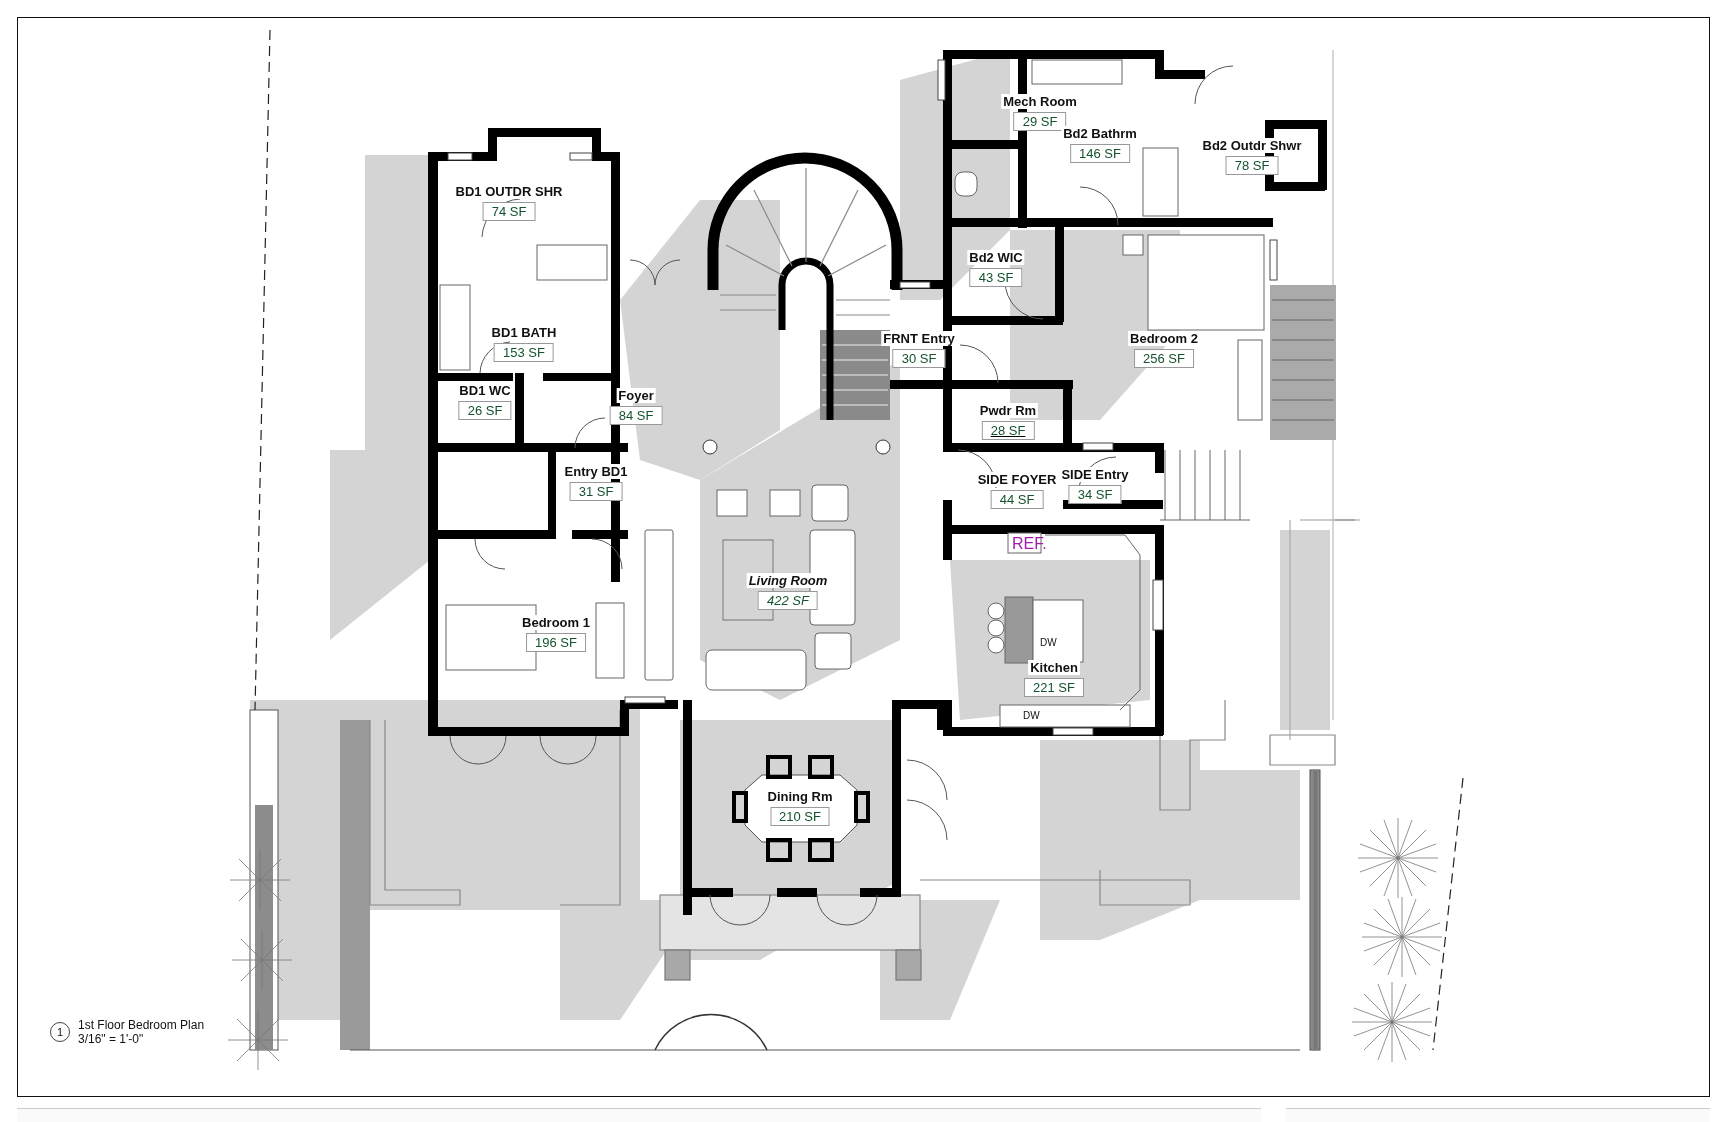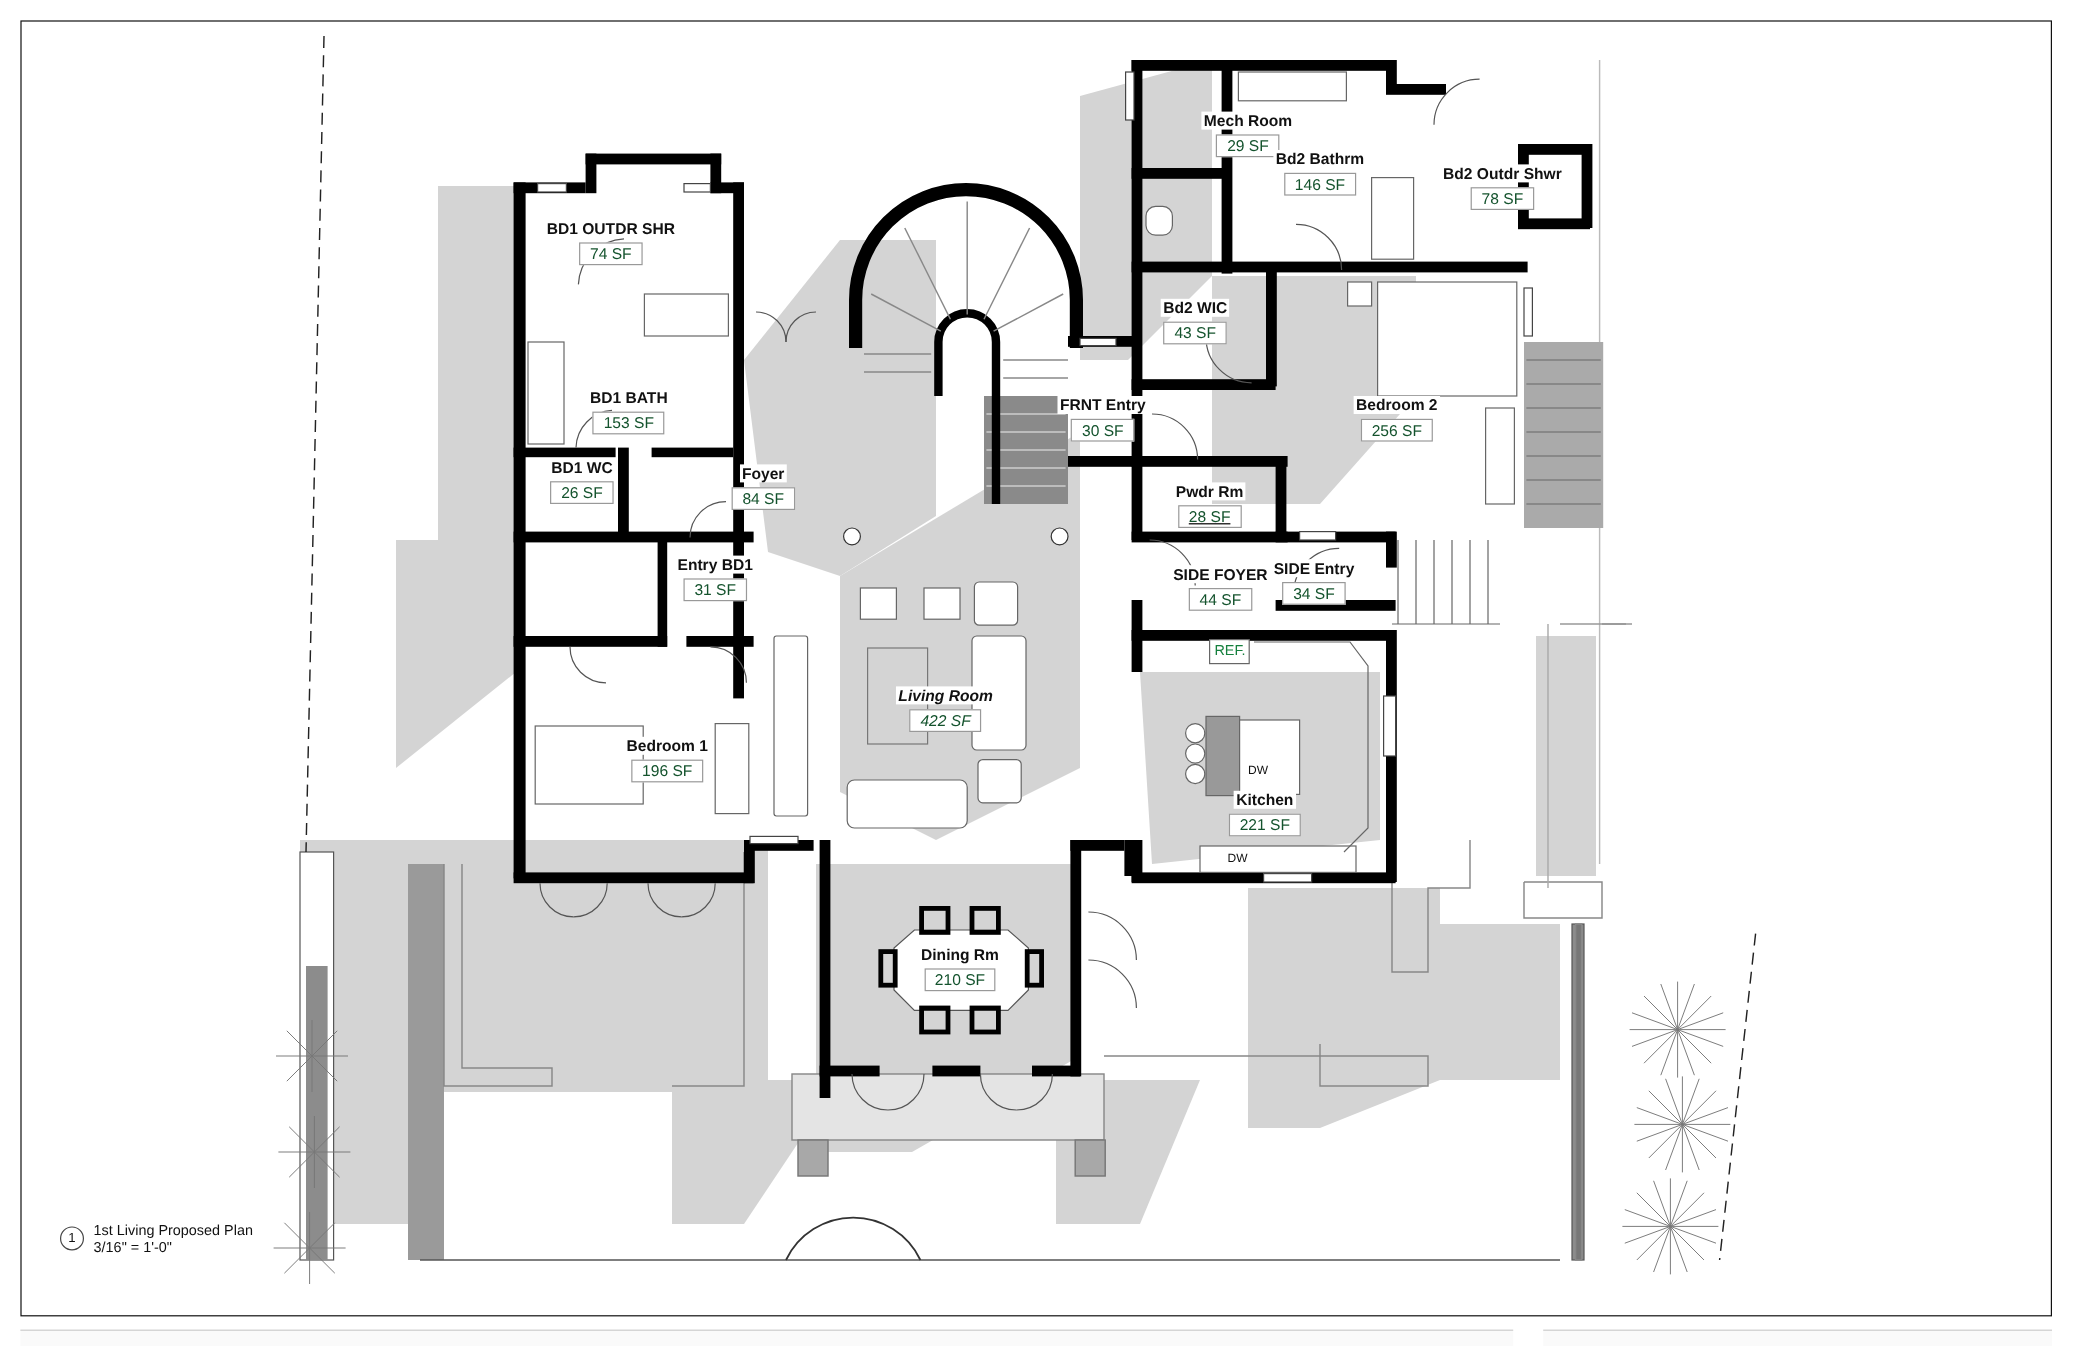--- a/index.html
+++ b/index.html
@@ -382,26 +382,26 @@
 </div>
 <div class="room-label" style="left:1095px; top:465px;">
   <span class="room-name">SIDE Entry</span>
   <span class="room-area">34 SF</span>
 </div>
 <div class="room-label" style="left:1054px; top:658px;">
   <span class="room-name">Kitchen</span>
   <span class="room-area">221 SF</span>
 </div>
 
-<div style="position:absolute; left:1012px; top:535px; font-size:12px; color:#15803d;">REF.</div>
+<div style="position:absolute; left:1012px; top:535px; font-size:16px; color:#a21caf;">REF.</div>
 <div style="position:absolute; left:1040px; top:637px; font-size:10px; color:#111;">DW</div>
 <div style="position:absolute; left:1023px; top:710px; font-size:10px; color:#111;">DW</div>
 
 <div class="title-block">
   <div class="title-num">1</div>
   <div class="title-text">
-    <div>1st Living Proposed Plan</div>
+    <div>1st Floor Bedroom Plan</div>
     <div>3/16" = 1'-0"</div>
   </div>
 </div>
 
 <div class="bottom-bar" style="width:1244px;"></div>
 <div class="bottom-bar" style="left:1286px; width:424px;"></div>
 
 </body></html>

